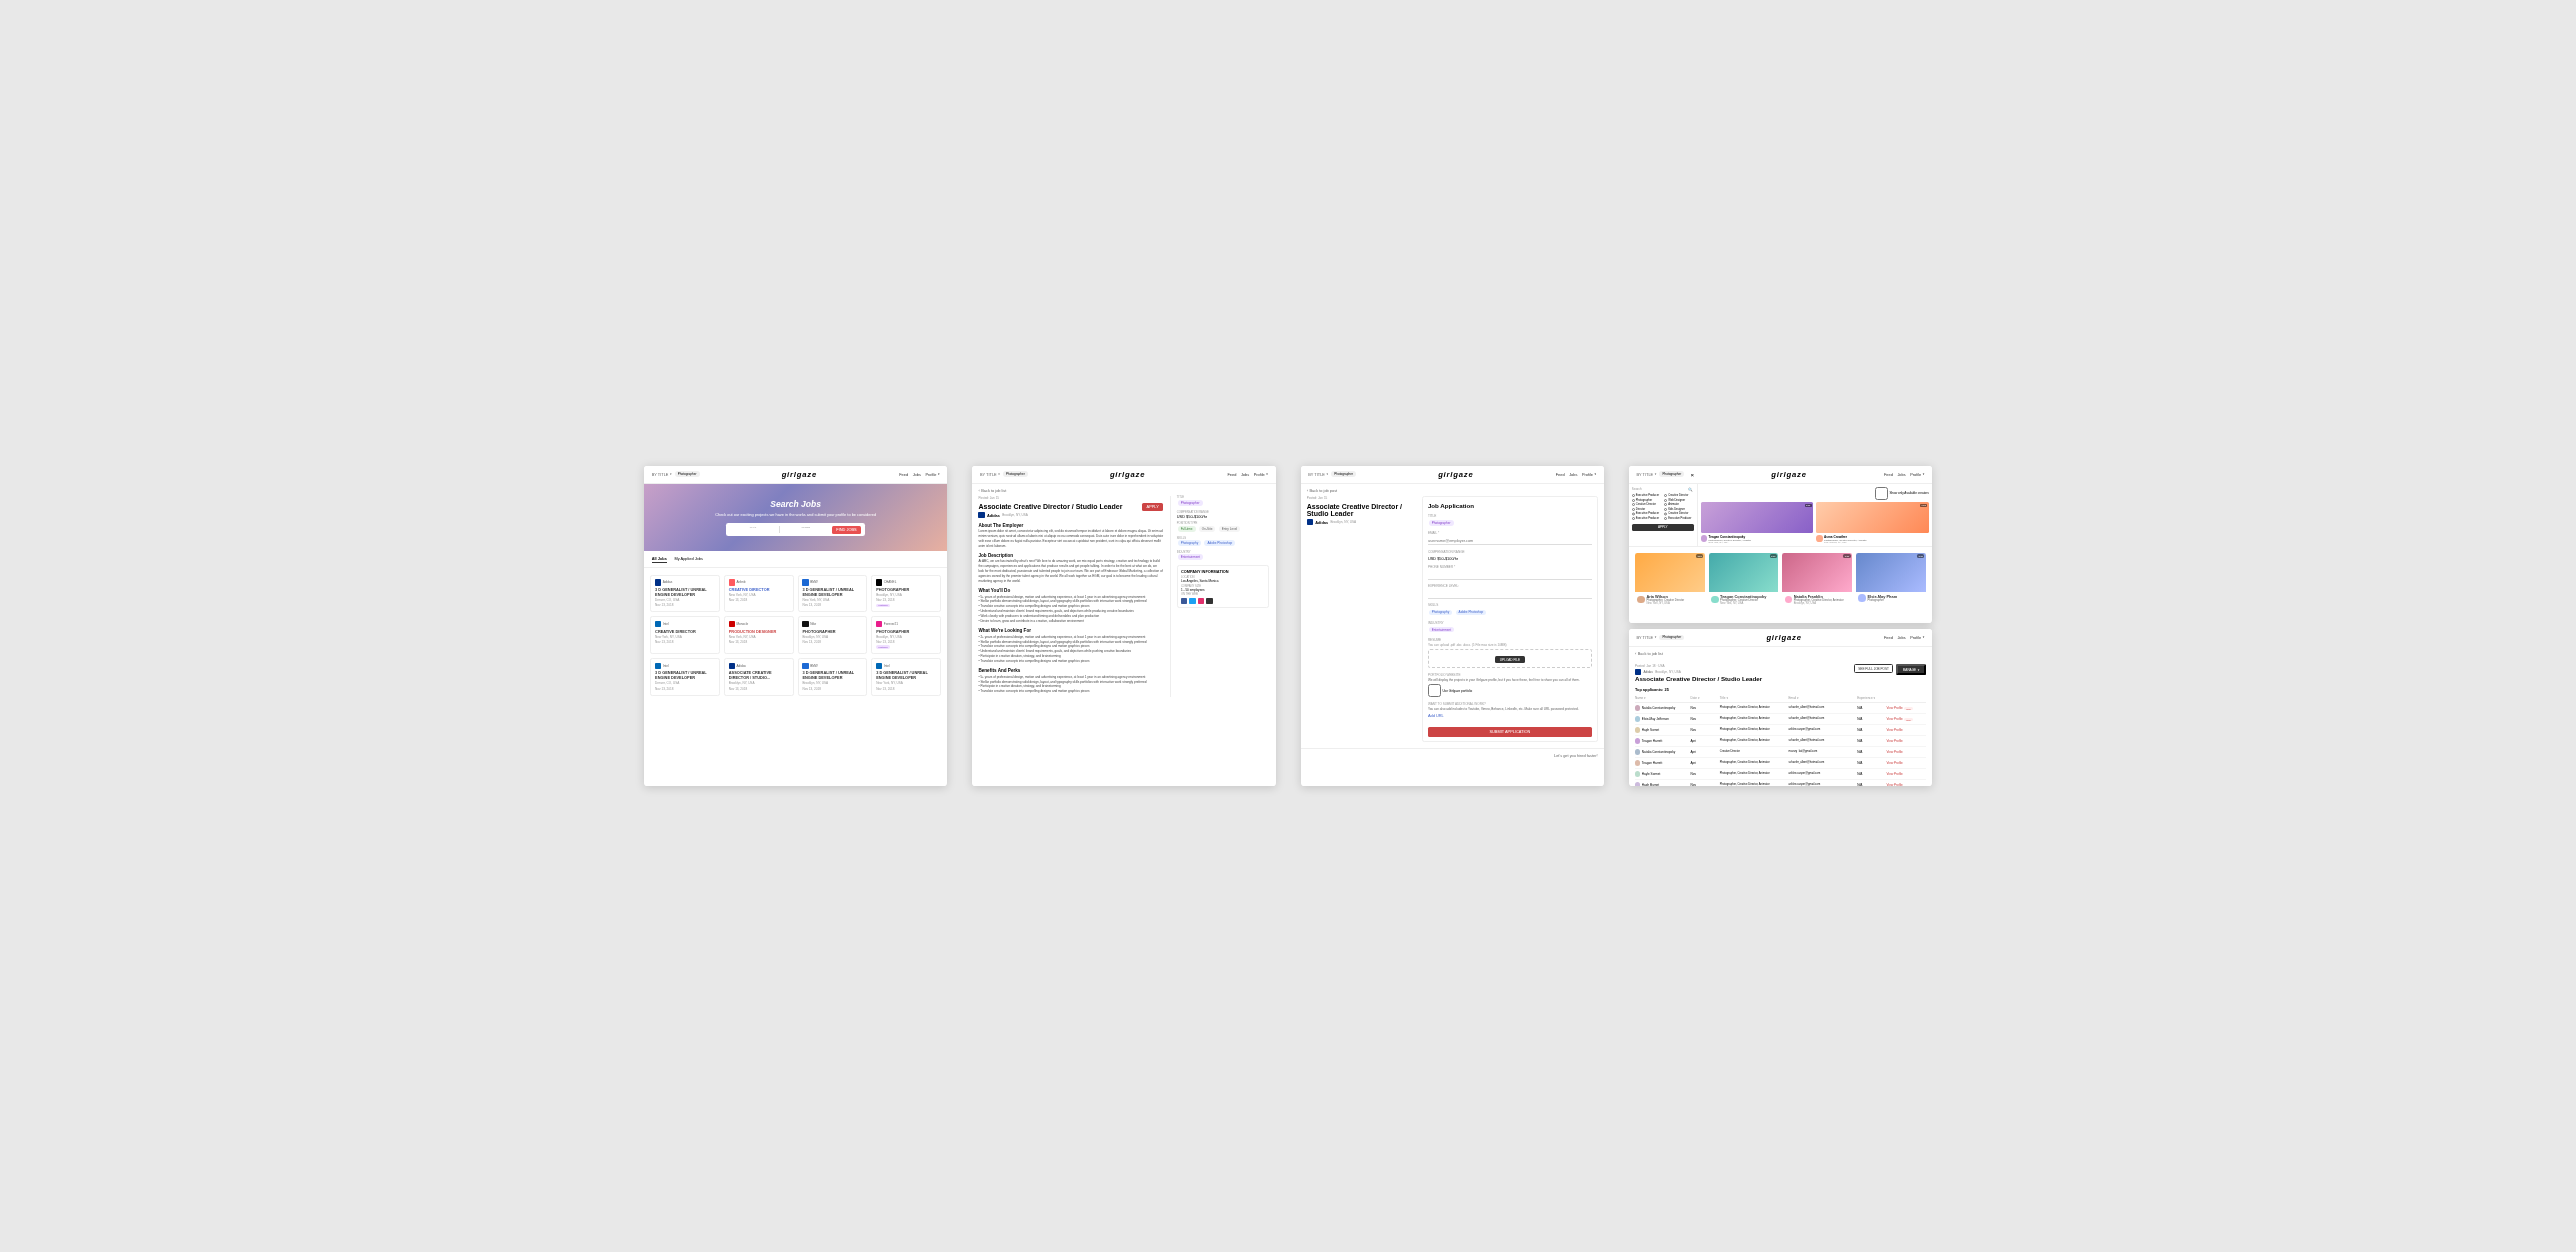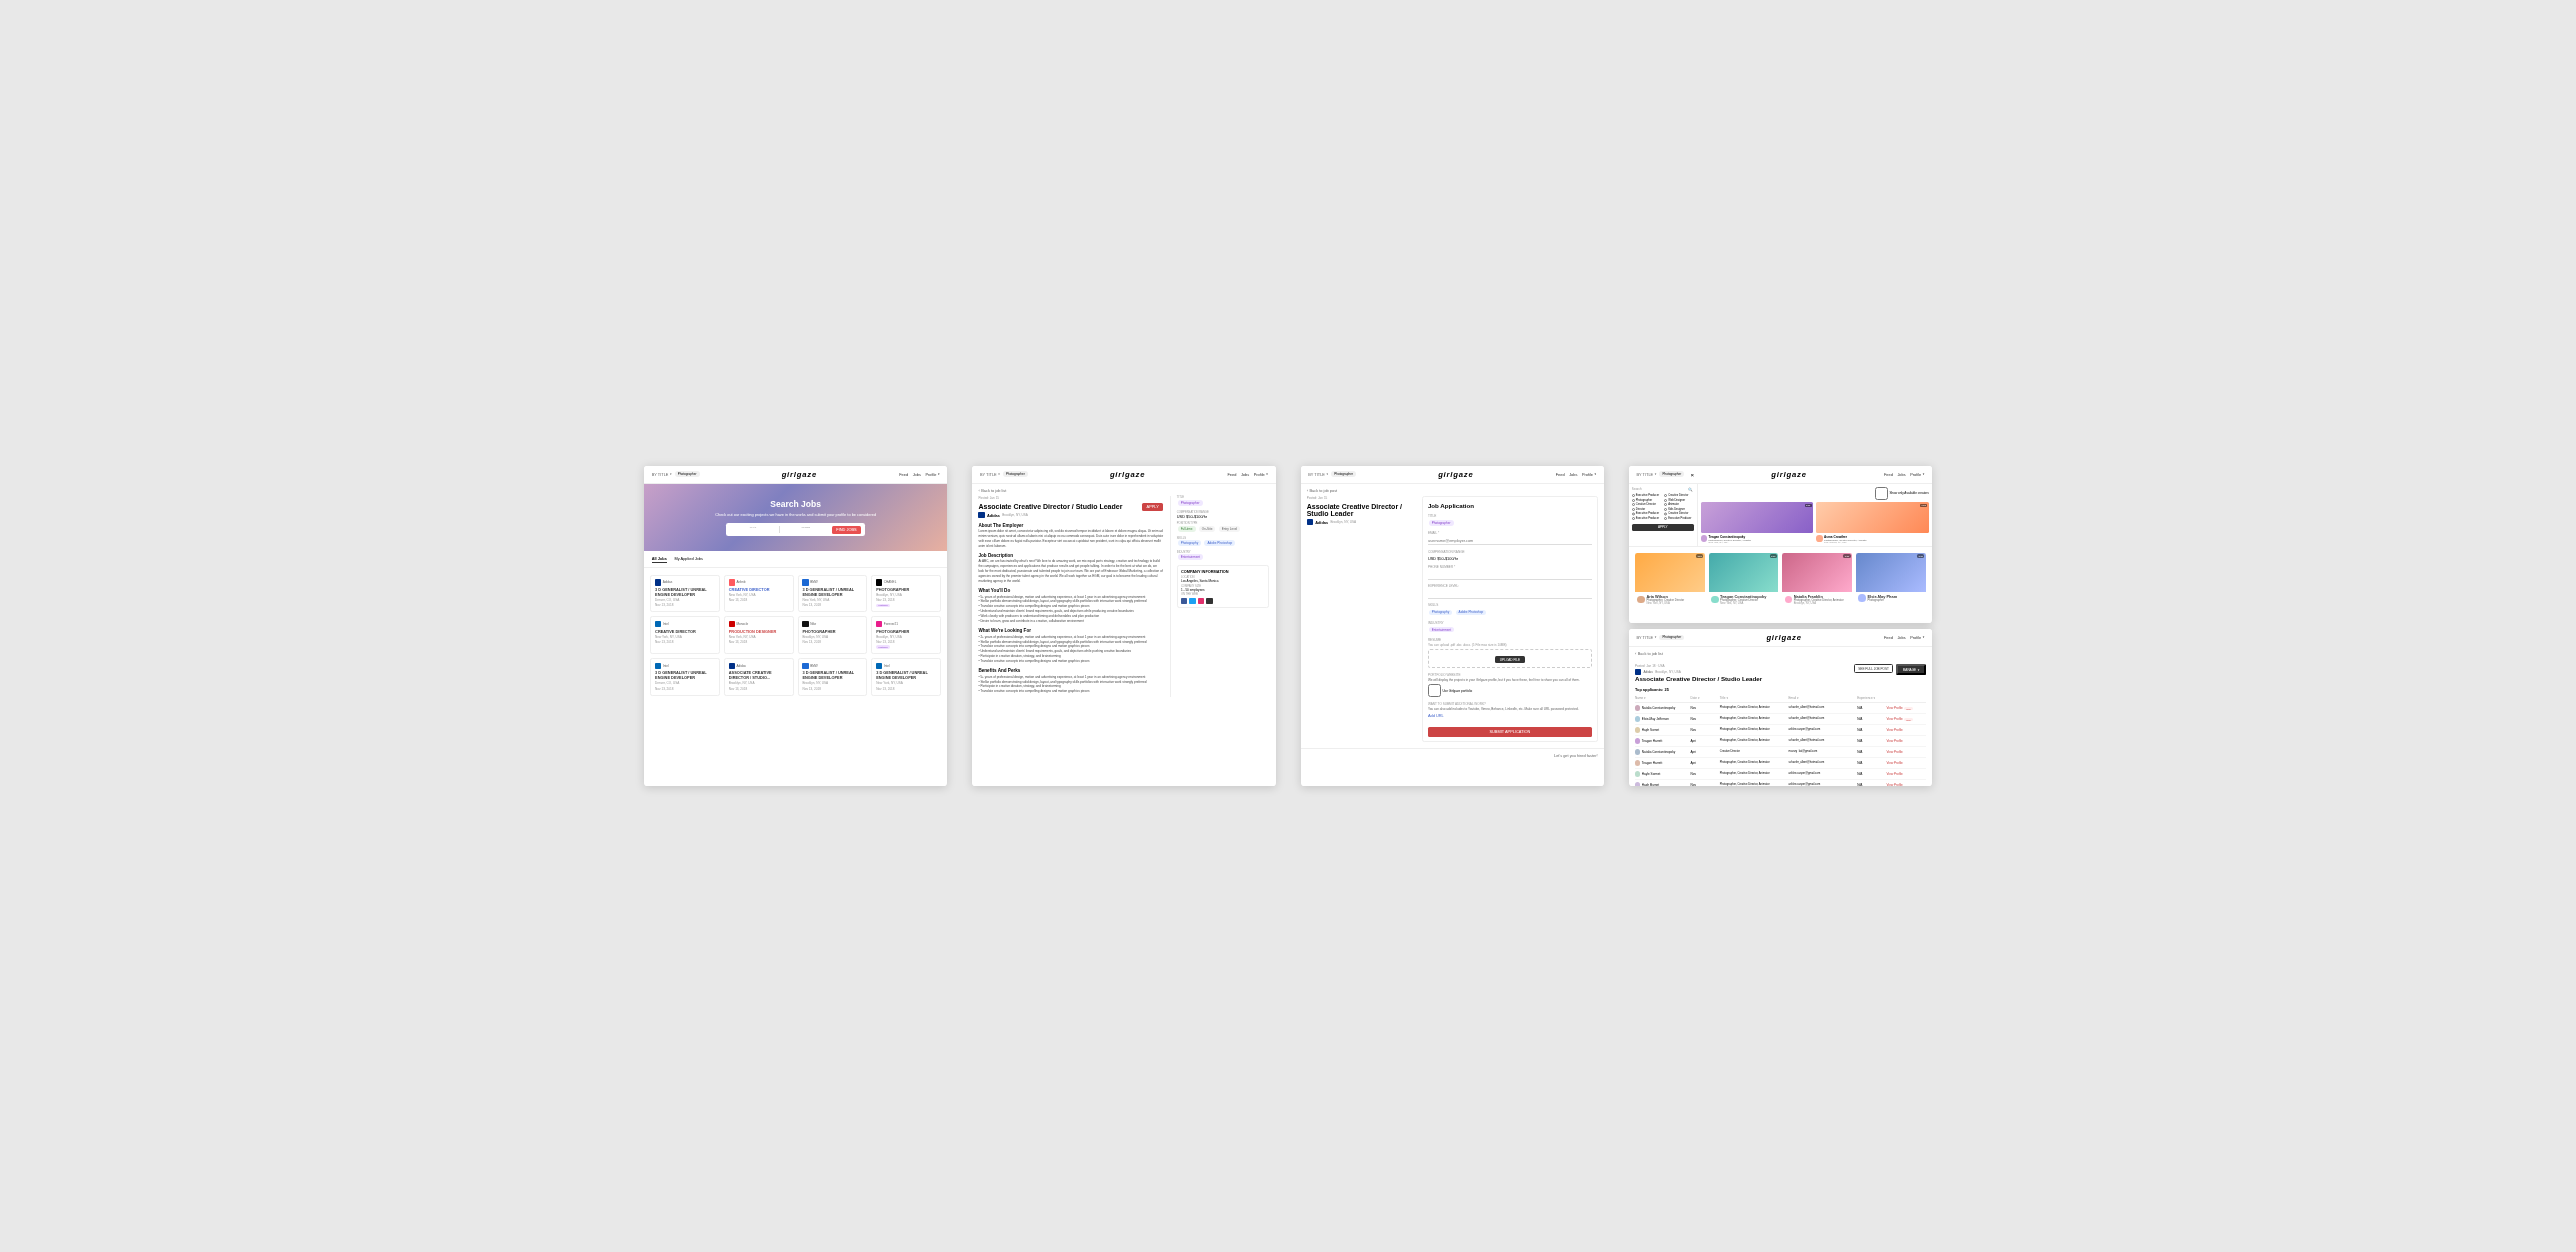--- a/index.html
+++ b/index.html
@@ -45,21 +45,21 @@
     .nav-filter { display: flex; align-items: center; gap: 1.5px; font-size: 3.9px; color: #666; }
     .tag-pill { background: #f0f0f0; border-radius: 6.2px; padding: 0.8px 3.1px; font-size: 3.1px; }
 
     
     .hero-section {
       background: linear-gradient(135deg, #c8a0c8 0%, #8080c0 40%, #e8b0a0 100%);
       padding: 15.4px 11.6px;
       text-align: center;
       color: #fff;
     }
-    .hero-title { font-size: 8.5px; font-weight: 700; margin-bottom: 3.1px; }
+    .hero-title { font-size: 8.5px; font-weight: 700; margin-bottom: 3.1px; font-style: italic; }
     .hero-sub { font-size: 3.9px; margin-bottom: 6.2px; }
     .search-bar {
       background: #fff;
       border-radius: 2.3px;
       display: flex;
       align-items: center;
       padding: 2.3px 3.9px;
       gap: 3.1px;
       margin: 0 auto;
       max-width: 139px;

